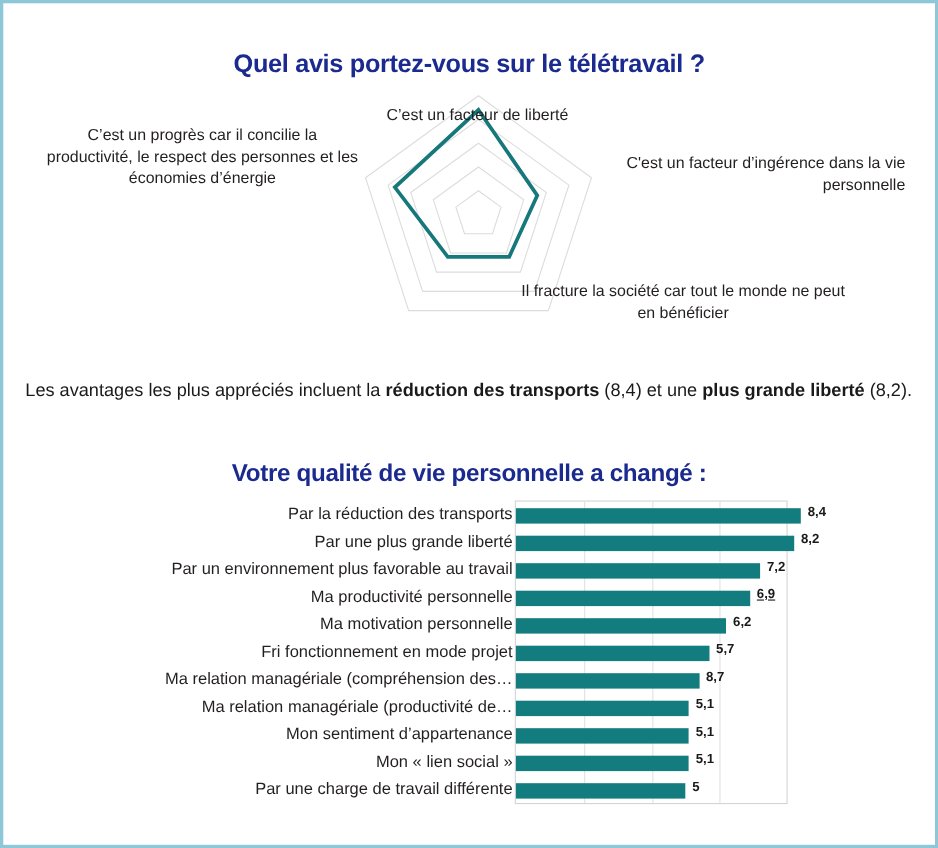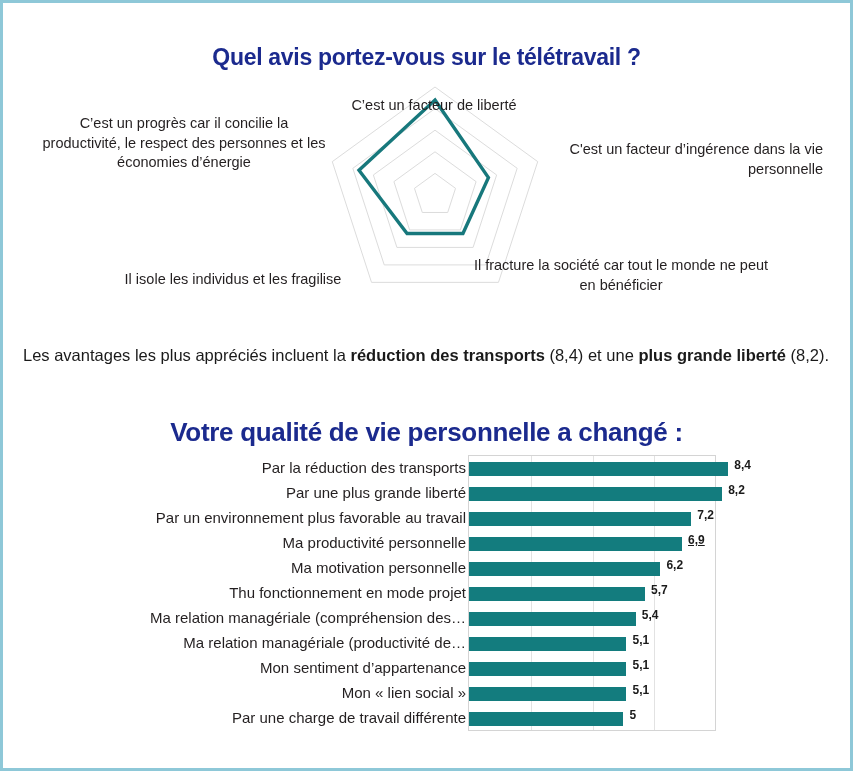--- a/index.html
+++ b/index.html
@@ -34,21 +34,21 @@
     left: 0; right: 0;
     top: 17px;
     font-size: 23px;
     margin-top: 24px;
   }
 
   #bar-title {
     position: absolute;
     left: 0; right: 0;
     top: 414px;
-    font-size: 26px;
+    font-size: 22px;
   }
 
   
   #radar-block {
     position: absolute;
     left: 0;
     top: 55px;
     width: 853px;
     height: 260px;
   }
@@ -172,21 +172,20 @@
         </g>
       <polygon id="radar-series-poly" fill="none" stroke="#17787c" stroke-width="3.4" stroke-linejoin="miter" stroke-linecap="square" points="432.00,41.96 485.41,119.65 459.93,175.44 404.07,175.44 355.99,112.30"></polygon>
     </svg>
 
     <div id="axis-label-0" class="radar-axis-label">C’est un facteur de liberté</div>
 
     <div id="axis-label-1" class="radar-axis-label">C'est un facteur d’ingérence dans la vie personnelle</div>
 
     <div id="axis-label-2" class="radar-axis-label">Il fracture la société car tout le monde ne peut en bénéficier</div>
 
-    <div id="axis-label-3" class="radar-axis-label">Il isole les individus et les fragilise</div>
 
     <div id="axis-label-4" class="radar-axis-label">C’est un progrès car il concilie la productivité, le respect des personnes et les économies d’énergie</div>
   </div>
 
   <div id="summary-paragraph">
     <span>Les avantages les plus appréciés incluent la </span><b>réduction des transports</b><span> (8,4) et une </span><b>plus grande liberté</b><span> (8,2).</span>
   </div>
 
   <div id="bar-title" class="section-title">Votre qualité de vie personnelle a changé :</div>
 
@@ -226,32 +225,32 @@
           <div class="bar-value" style="left: 685.038px; text-decoration: underline;">6,9</div>
         </div>
         <div class="bar-row" style="top: 102px;">
           <div class="bar-cat-label">Ma motivation personnelle</div>
           <div class="bar-track" style="width: 191.425px;">
             <div class="bar-fill" style="width: 100%; background: rgb(19, 124, 126);"></div>
           </div>
           <div class="bar-value" style="left: 663.425px;">6,2</div>
         </div>
         <div class="bar-row" style="top: 127px;">
-          <div class="bar-cat-label">Thu fonctionnement en mode projet</div>
+          <div class="bar-cat-label">Fri fonctionnement en mode projet</div>
           <div class="bar-track" style="width: 175.988px;">
             <div class="bar-fill" style="width: 100%; background: rgb(19, 124, 126);"></div>
           </div>
           <div class="bar-value" style="left: 647.987px;">5,7</div>
         </div>
         <div class="bar-row" style="top: 152px;">
           <div class="bar-cat-label">Ma relation managériale (compréhension des…</div>
           <div class="bar-track" style="width: 166.725px;">
             <div class="bar-fill" style="width: 100%; background: rgb(19, 124, 126);"></div>
           </div>
-          <div class="bar-value" style="left: 638.725px;">5,4</div>
+          <div class="bar-value" style="left: 638.725px;">8,7</div>
         </div>
         <div class="bar-row" style="top: 177px;">
           <div class="bar-cat-label">Ma relation managériale (productivité de…</div>
           <div class="bar-track" style="width: 157.462px;">
             <div class="bar-fill" style="width: 100%; background: rgb(19, 124, 126);"></div>
           </div>
           <div class="bar-value" style="left: 629.462px;">5,1</div>
         </div>
         <div class="bar-row" style="top: 202px;">
           <div class="bar-cat-label">Mon sentiment d’appartenance</div>

